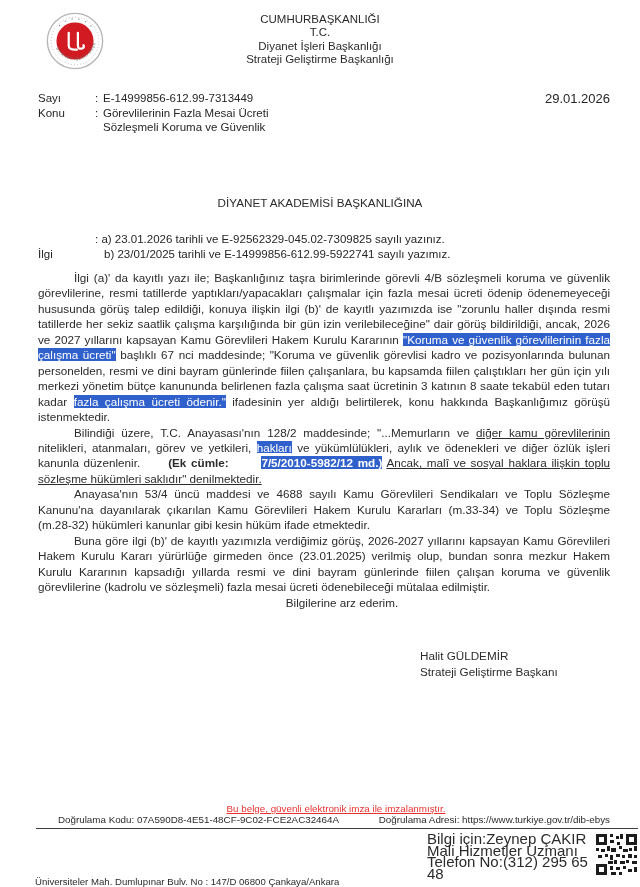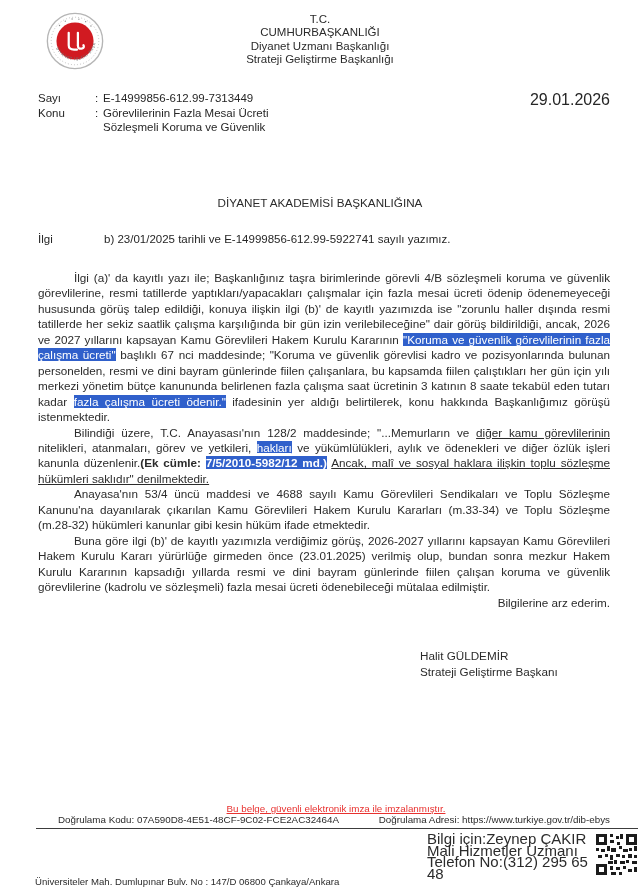--- a/index.html
+++ b/index.html
@@ -12,38 +12,38 @@
     font-size:11.5px; line-height:13.4px; color:#2b2b2b; }
   .logo { position:absolute; top:12px; left:46px; width:58px; height:58px; }
 
   
   .meta { position:absolute; top:91px; left:38px; width:572px; font-size:11.5px; line-height:14.5px; }
   .meta-row { display:flex; }
   .meta-label { width:57px; flex:0 0 57px; }
   .meta-colon { width:8px; flex:0 0 8px; }
   .meta-val { flex:1; }
   .meta-val .cont { display:block; }
-  .doc-date { position:absolute; top:91px; right:30px; font-size:16px; }
+  .doc-date { position:absolute; top:91px; right:30px; font-size:13px; }
 
   .addressee { position:absolute; top:196px; left:0; width:640px; text-align:center;
     font-size:11.7px; color:#2b2b2b; }
 
   .ilgi { position:absolute; top:232px; left:38px; width:572px; font-size:11.5px; line-height:15.3px; }
   .ilgi-row { display:flex;align-items:flex-end; }
   .ilgi-label { width:57px; flex:0 0 57px; }
   .ilgi-body { flex:1; }
   .ilgi-b { padding-left:9px; }
 
   
   .body-text { position:absolute; top:270px; left:38px; width:572px;
     font-size:11.7px; line-height:15.45px; text-align:justify; color:#2b2b2b; }
   .para { text-indent:36px; }
-  .para.no-justify { text-align:right; }
+  .para.no-justify { text-align:center; }
   .u { text-decoration:underline; }
-  .b { font-weight:bold; }
+  .b { font-weight:bold;margin-left:28px; }
   .hl { background:#3060cb; color:#ffffff; }
 
   .signature { position:absolute; top:648px; left:420px; width:192px; text-align:left;
     font-size:11.7px; line-height:15.8px; color:#2b2b2b; }
 
   
   .signed-notice { position:absolute; top:803px; left:16px; width:640px; text-align:center;
     font-size:9.8px; color:#e8312f; }
   .signed-notice span { text-decoration:underline; }
   .verify-row { position:absolute; top:814px; left:45px; width:565px; display:flex;
@@ -80,23 +80,23 @@
           <circle cx="20" cy="9.5" r="0.7"></circle>
           <circle cx="27" cy="7.2" r="0.7"></circle>
         <circle cx="34" cy="7.4" r="0.7"></circle>
           <circle cx="41" cy="10" r="0.7"></circle>
           <circle cx="46.5" cy="14.5" r="0.7"></circle>
       </g>
     </svg>
   </div>
 
   <div class="letterhead">
+    <div>CUMHURBAŞKANLIĞI</div>
     <div>T.C.</div>
-    <div>CUMHURBAŞKANLIĞI</div>
-    <div>Diyanet Uzmanı Başkanlığı</div>
+    <div>Diyanet İşleri Başkanlığı</div>
     <div>Strateji Geliştirme Başkanlığı</div>
   </div>
 
   <div class="meta">
     <div class="meta-row">
       <span class="meta-label">Sayı</span>
       <span class="meta-colon">:</span>
       <span class="meta-val">E-14999856-612.99-7313449</span>
     </div>
     <div class="meta-row">
@@ -109,20 +109,21 @@
     </div>
   </div>
   <div class="doc-date">29.01.2026</div>
 
   <div class="addressee">DİYANET AKADEMİSİ BAŞKANLIĞINA</div>
 
   <div class="ilgi">
     <div class="ilgi-row">
       <span class="ilgi-label">İlgi</span>
       <span class="ilgi-body">
+        <span style="display:block"><span>:</span>&nbsp;<span>a) 23.01.2026 tarihli ve E-92562329-045.02-7309825 sayılı yazınız.</span></span>
         <span style="display:block" class="ilgi-b">b) 23/01/2025 tarihli ve E-14999856-612.99-5922741 sayılı yazımız.</span>
       </span>
     </div>
   </div>
 
   <div class="body-text">
       <p class="para"><span>İlgi (a)' da kayıtlı yazı ile; Başkanlığınız taşra birimlerinde görevli 4/B sözleşmeli koruma ve güvenlik görevlilerine, resmi tatillerde yaptıkları/yapacakları çalışmalar için fazla mesai ücreti ödenip ödenemeyeceği hususunda görüş talep edildiği, konuya ilişkin ilgi (b)' de kayıtlı yazımızda ise "zorunlu haller dışında resmi tatillerde her sekiz saatlik çalışma karşılığında bir gün izin verilebileceğine" dair görüş bildirildiği, ancak, 2026 ve 2027 yıllarını kapsayan Kamu Görevlileri Hakem Kurulu Kararının </span><span class="hl">"Koruma ve güvenlik görevlilerinin fazla çalışma ücreti"</span><span> başlıklı 67 nci maddesinde; "Koruma ve güvenlik görevlisi kadro ve pozisyonlarında bulunan personelden, resmi ve dini bayram günlerinde fiilen çalışanlara, bu kapsamda fiilen çalıştıkları her gün için yılı merkezi yönetim bütçe kanununda belirlenen fazla çalışma saat ücretinin 3 katının 8 saate tekabül eden tutarı kadar </span><span class="hl">fazla çalışma ücreti ödenir."</span><span> ifadesinin yer aldığı belirtilerek, konu hakkında Başkanlığımız görüşü istenmektedir.</span></p>
       <p class="para"><span>Bilindiği üzere, T.C. Anayasası'nın 128/2 maddesinde; "...Memurların ve </span><span class="u">diğer kamu görevlilerinin</span><span> nitelikleri, atanmaları, görev ve yetkileri, </span><span class="u hl">hakları</span><span> ve yükümlülükleri, aylık ve ödenekleri ve diğer özlük işleri kanunla düzenlenir.</span><span class="b">(Ek cümle: </span><span class="b hl">7/5/2010-5982/12 md.)</span><span> </span><span class="u">Ancak, malî ve sosyal haklara ilişkin toplu sözleşme hükümleri saklıdır" denilmektedir.</span></p>
       <p class="para"><span>Anayasa'nın 53/4 üncü maddesi ve 4688 sayılı Kamu Görevlileri Sendikaları ve Toplu Sözleşme Kanunu'na dayanılarak çıkarılan Kamu Görevlileri Hakem Kurulu Kararları (m.33-34) ve Toplu Sözleşme (m.28-32) hükümleri kanunlar gibi kesin hüküm ifade etmektedir.</span></p>
       <p class="para"><span>Buna göre ilgi (b)' de kayıtlı yazımızla verdiğimiz görüş, 2026-2027 yıllarını kapsayan Kamu Görevlileri Hakem Kurulu Kararı yürürlüğe girmeden önce (23.01.2025) verilmiş olup, bundan sonra mezkur Hakem Kurulu Kararının kapsadığı yıllarda resmi ve dini bayram günlerinde fiilen çalışan koruma ve güvenlik görevlilerine (kadrolu ve sözleşmeli) fazla mesai ücreti ödenebileceği mütalaa edilmiştir.</span></p>

